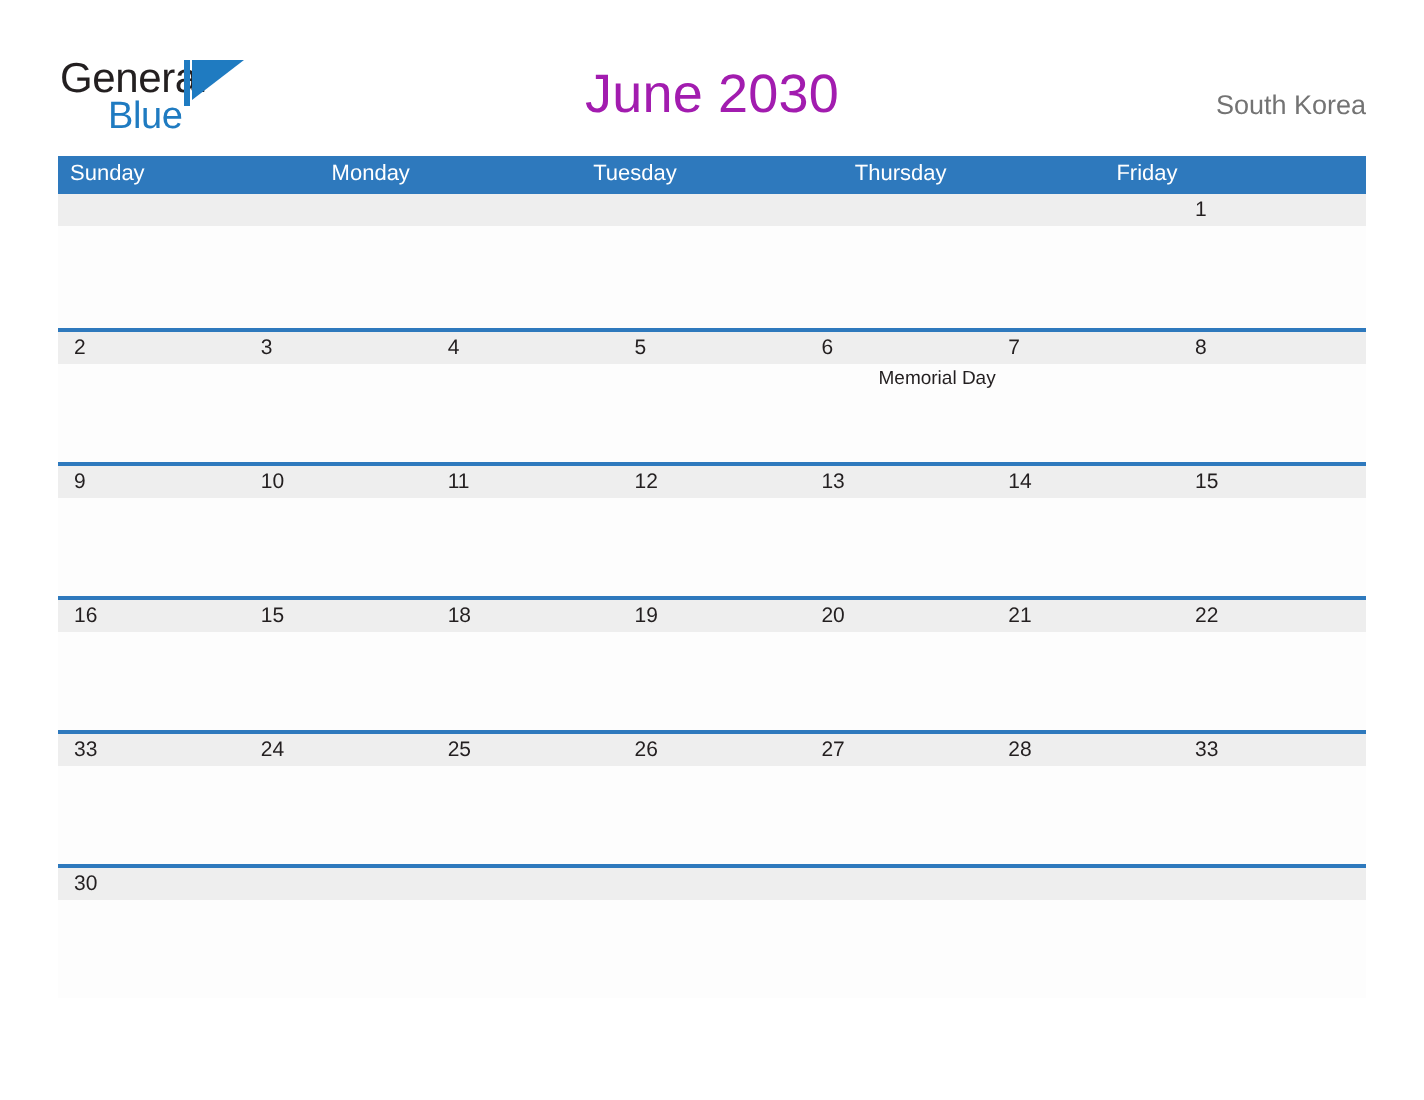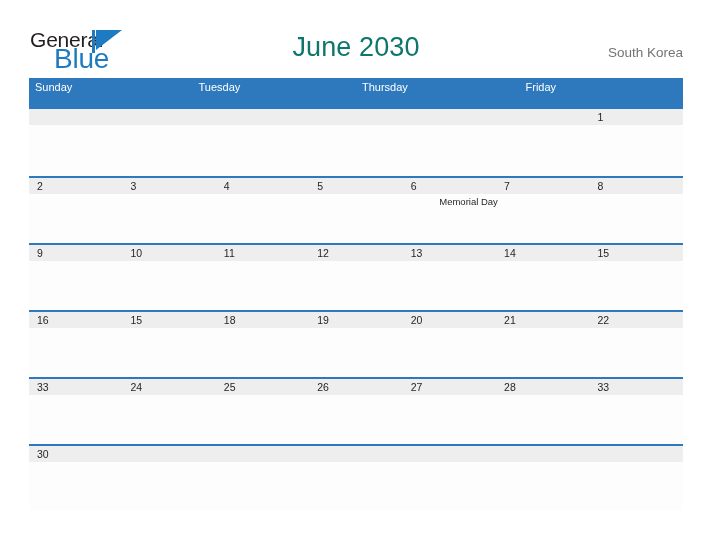--- a/index.html
+++ b/index.html
@@ -35,42 +35,42 @@
     top: 0;
     font-size: 21px;
     letter-spacing: -0.2px;
     color: #231f20;
     line-height: 23px;
   }
   .logo-blue {
     position: absolute;
     left: 24px;
     top: 19px;
-    font-size: 28px;
+    font-size: 19px;
     letter-spacing: -0.2px;
     color: #1f7bc1;
     line-height: 23px;
   }
   .logo-flag {
     position: absolute;
     left: 62px;
     top: 2px;
     width: 31px;
     height: 23px;
   }
 
   .cal-title {
     position: absolute;
     left: 0;
     right: 0;
     top: 32px;
     text-align: center;
     font-size: 27px;
     font-weight: normal;
-    color: #0f766e;
+    color: #a21caf;
     letter-spacing: 0.1px;
   }
 
   .cal-region {
     position: absolute;
     right: 29px;
     top: 45px;
     font-size: 13.5px;
     color: #737373;
   }
@@ -79,21 +79,21 @@
   .calendar {
     position: absolute;
     left: 29px;
     top: 78px;
     width: 654px;
   }
 
   .weekday-row {
     display: flex;
     background: #2e79bd;
-    height: 31px;
+    height: 19px;
   }
   .weekday-cell {
     flex: 1 1 0;
     color: #ffffff;
     font-size: 11px;
     line-height: 19px;
     padding-left: 6px;
     box-sizing: border-box;
     white-space: nowrap;
   }
@@ -163,20 +163,21 @@
   <div class="cal-title">June 2030</div>
 
   <div class="cal-region">South Korea</div>
 
 </div>
 
 <div class="calendar">
 
   <div class="weekday-row">
     <div class="weekday-cell">Sunday</div>
+    <div class="weekday-cell">Monday</div>
     <div class="weekday-cell">Tuesday</div>
     <div class="weekday-cell">Thursday</div>
     <div class="weekday-cell">Friday</div>
   </div>
 
   <div class="week-row first">
     <div class="daynum-band">
       <div class="daynum-cell"></div>
       <div class="daynum-cell"></div>
       <div class="daynum-cell"></div>

